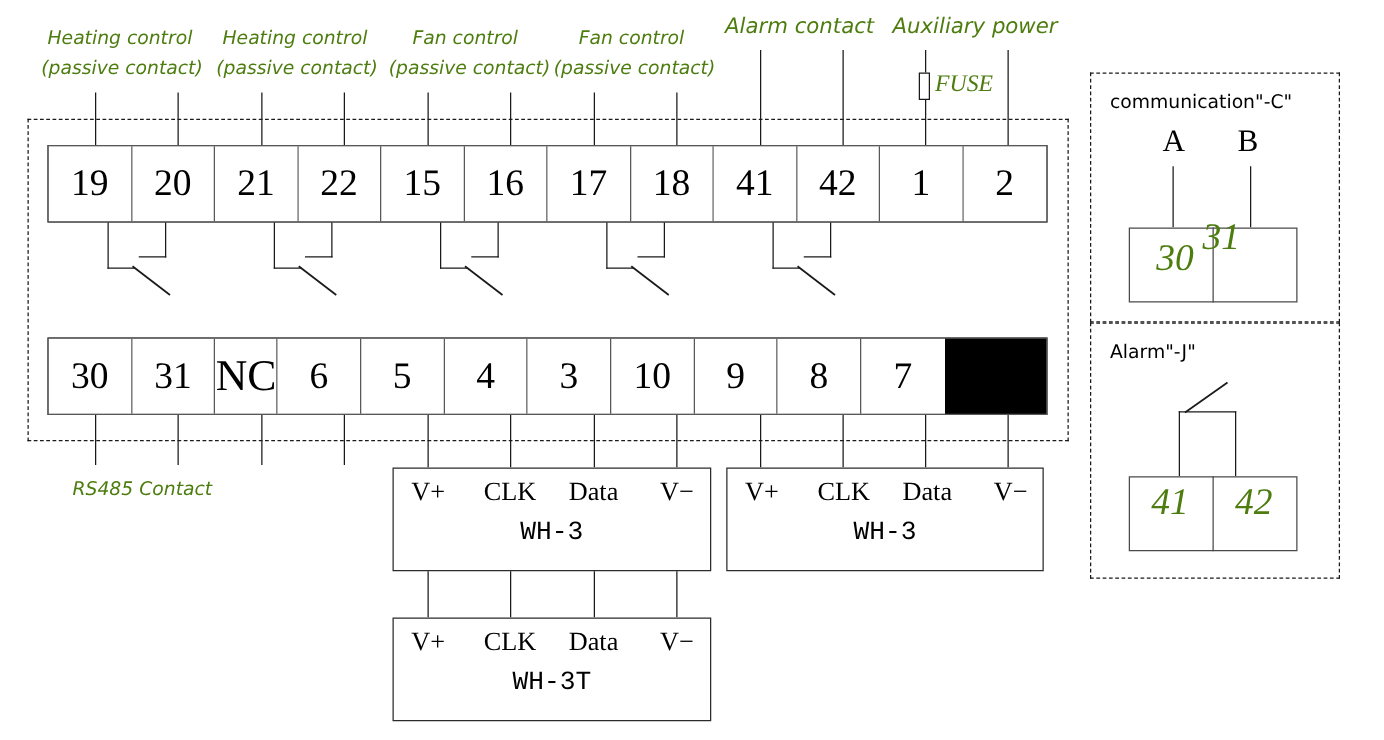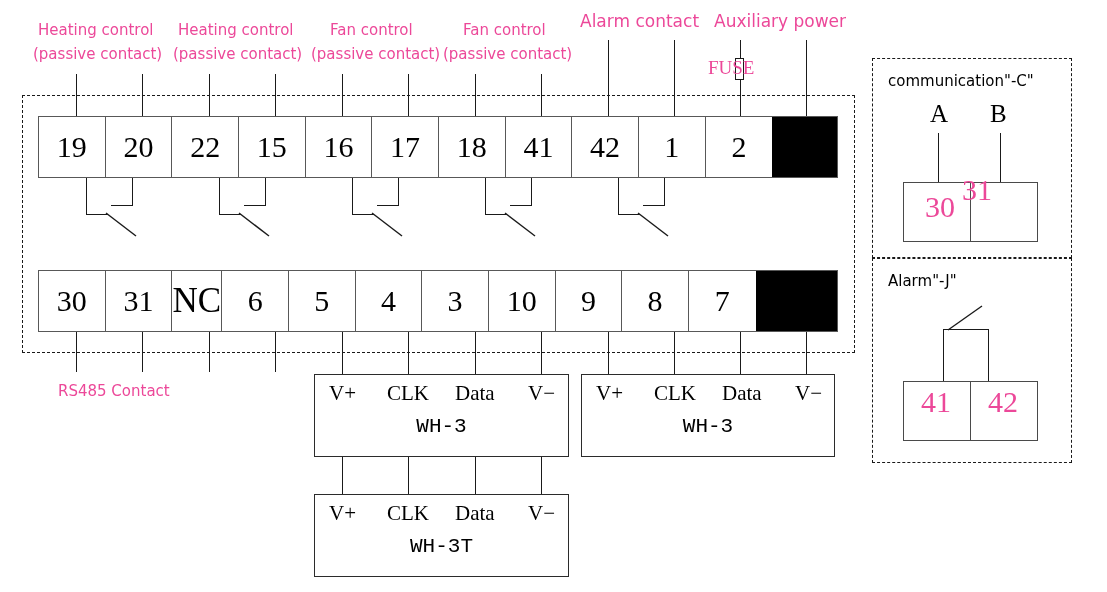--- a/index.html
+++ b/index.html
@@ -15,24 +15,25 @@
     width: 1107px;
     height: 592px;
     background: #ffffff;
     overflow: hidden;
   }
   
   .lbl {
     position: absolute;
     font-family: "DejaVu Sans", sans-serif;
     font-size: 15px;
-    color: #ec4899;
+    color: #4d7c0f;
     white-space: nowrap;
     line-height: 19px;
     letter-spacing: 0px;
+    font-style: italic;
   }
   .lbl.big {
     font-size: 17px;
   }
   .serif {
     font-family: "Liberation Serif", serif;
   }
   .vline {
     position: absolute;
     width: 0;
@@ -153,27 +154,28 @@
   <div class="vline" style="left:342px; top:74px;  height:42px;"></div>
   <div class="vline" style="left:408px; top:74px;  height:42px;"></div>
   <div class="vline" style="left:475px; top:74px;  height:42px;"></div>
   <div class="vline" style="left:541px; top:74px;  height:42px;"></div>
   <div class="vline" style="left:608px; top:40px;  height:76px;"></div>
   <div class="vline" style="left:674px; top:40px;  height:76px;"></div>
   <div class="vline" style="left:740px; top:40px;  height:76px;"></div>
   <div class="vline" style="left:806px; top:40px;  height:76px;"></div>
 
   <div class="fuse" style="left:735px; top:58px; width:9px; height:22px;"></div>
-  <div class="lbl serif" style="left:708px; top:58px; font-size:19px;">FUSE</div>
+  <div class="lbl serif" style="left:748px; top:58px; font-size:19px;">FUSE</div>
 
   <div class="dashbox" style="left:22px; top:95px; width:833px; height:258px;"></div>
 
   <div class="strip" id="row1" style="left:38px; top:116px; width:800px; height:62px;">
       <div class="cell" style="width: 66.6667px;">19</div>
       <div class="cell" style="width: 66.6667px;">20</div>
+      <div class="cell" style="width: 66.6667px;">21</div>
       <div class="cell" style="width: 66.6667px;">22</div>
       <div class="cell" style="width: 66.6667px;">15</div>
       <div class="cell" style="width: 66.6667px;">16</div>
       <div class="cell" style="width: 66.6667px;">17</div>
       <div class="cell" style="width: 66.6667px;">18</div>
       <div class="cell" style="width: 66.6667px;">41</div>
       <div class="cell" style="width: 66.6667px;">42</div>
       <div class="cell" style="width: 66.6667px;">1</div>
       <div class="cell" style="width: 66.6667px;">2</div>
     </div>

